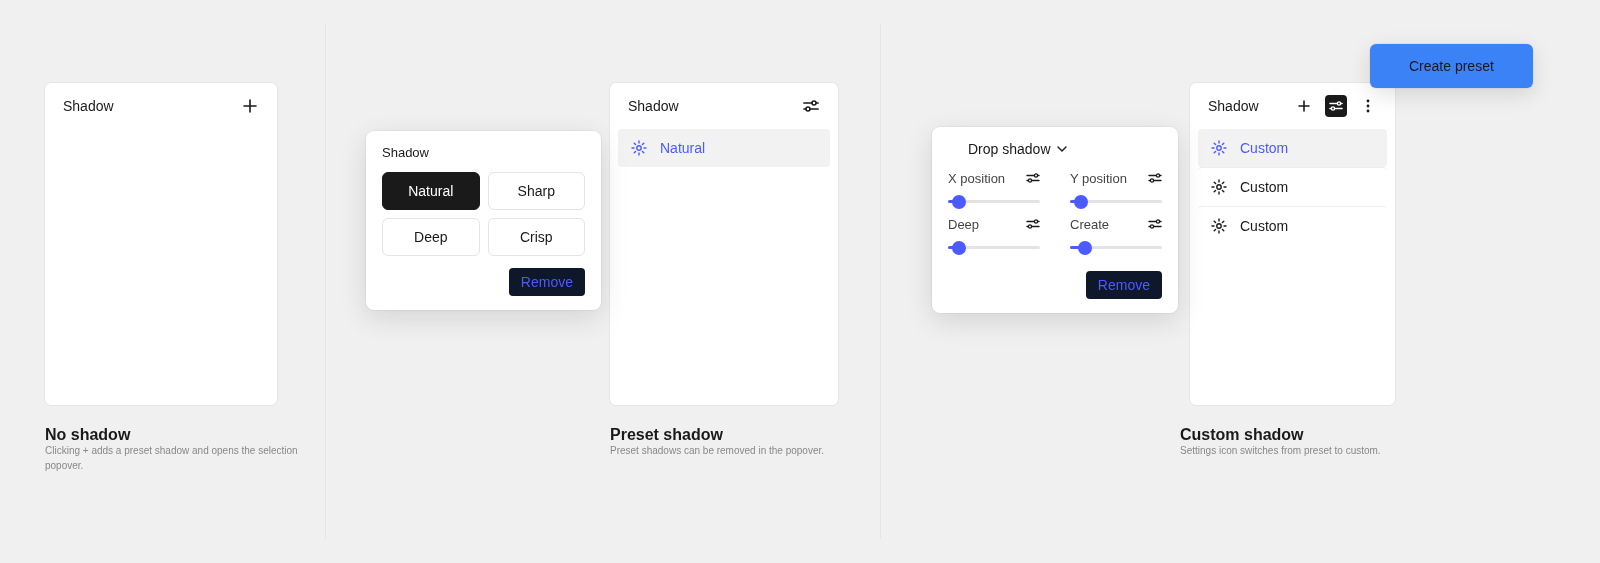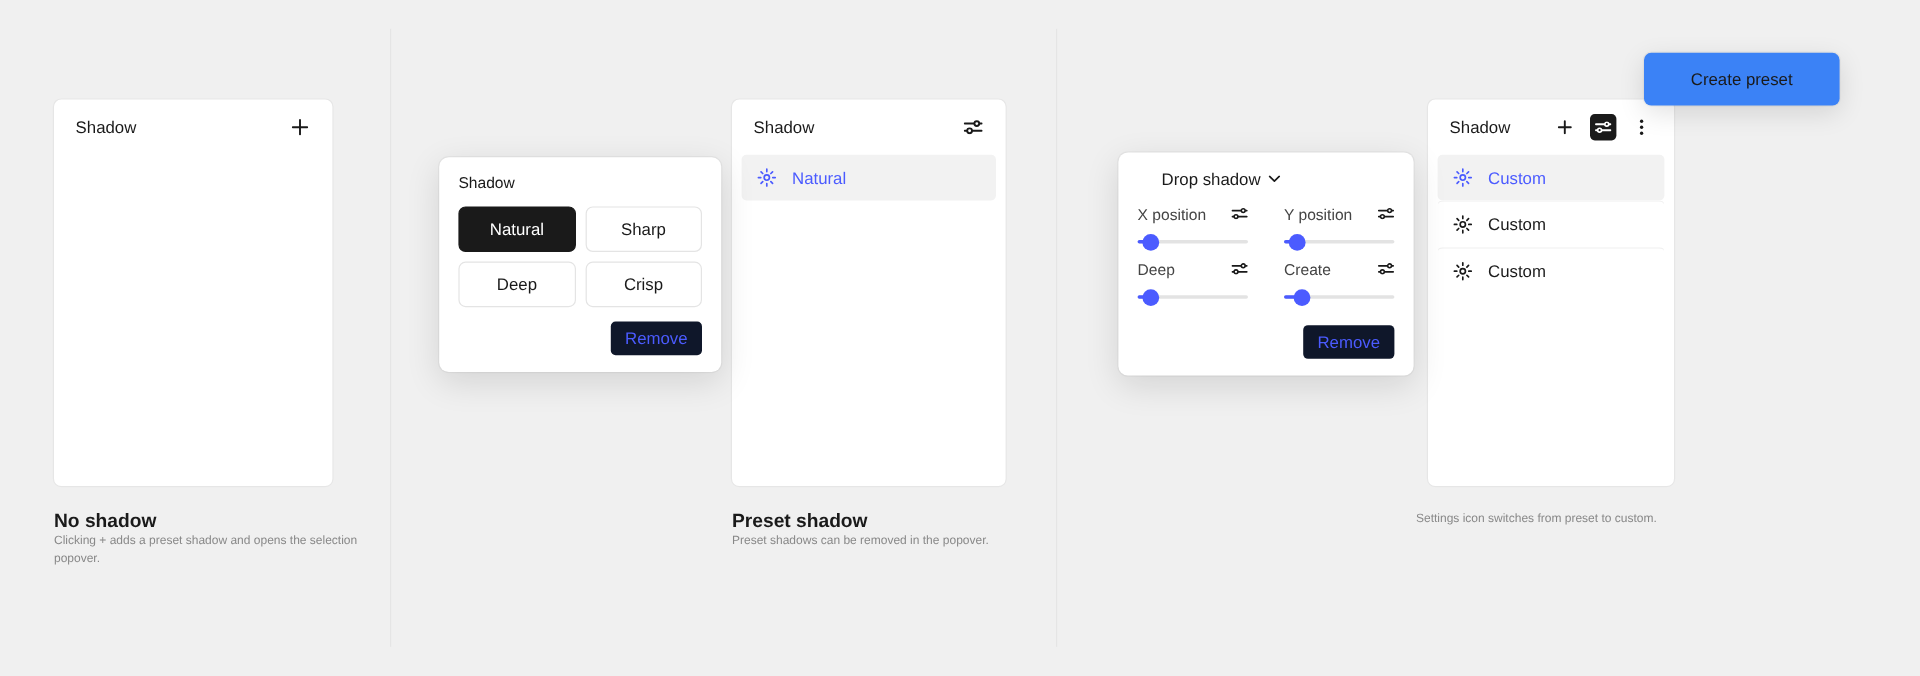--- a/index.html
+++ b/index.html
@@ -334,16 +334,17 @@
         </div>
       </div>
     </div>
 
     <div class="remove-row" style="margin-top:22px;">
       <button class="remove-btn">Remove</button>
     </div>
   </div>
 
   <div class="caption" style="left:1180px; top:426px;">
+    <h3>Custom shadow</h3>
     <p style="max-width:240px;">Settings icon switches from preset to custom.</p>
   </div>
 
 </div>
 
 </body></html>

